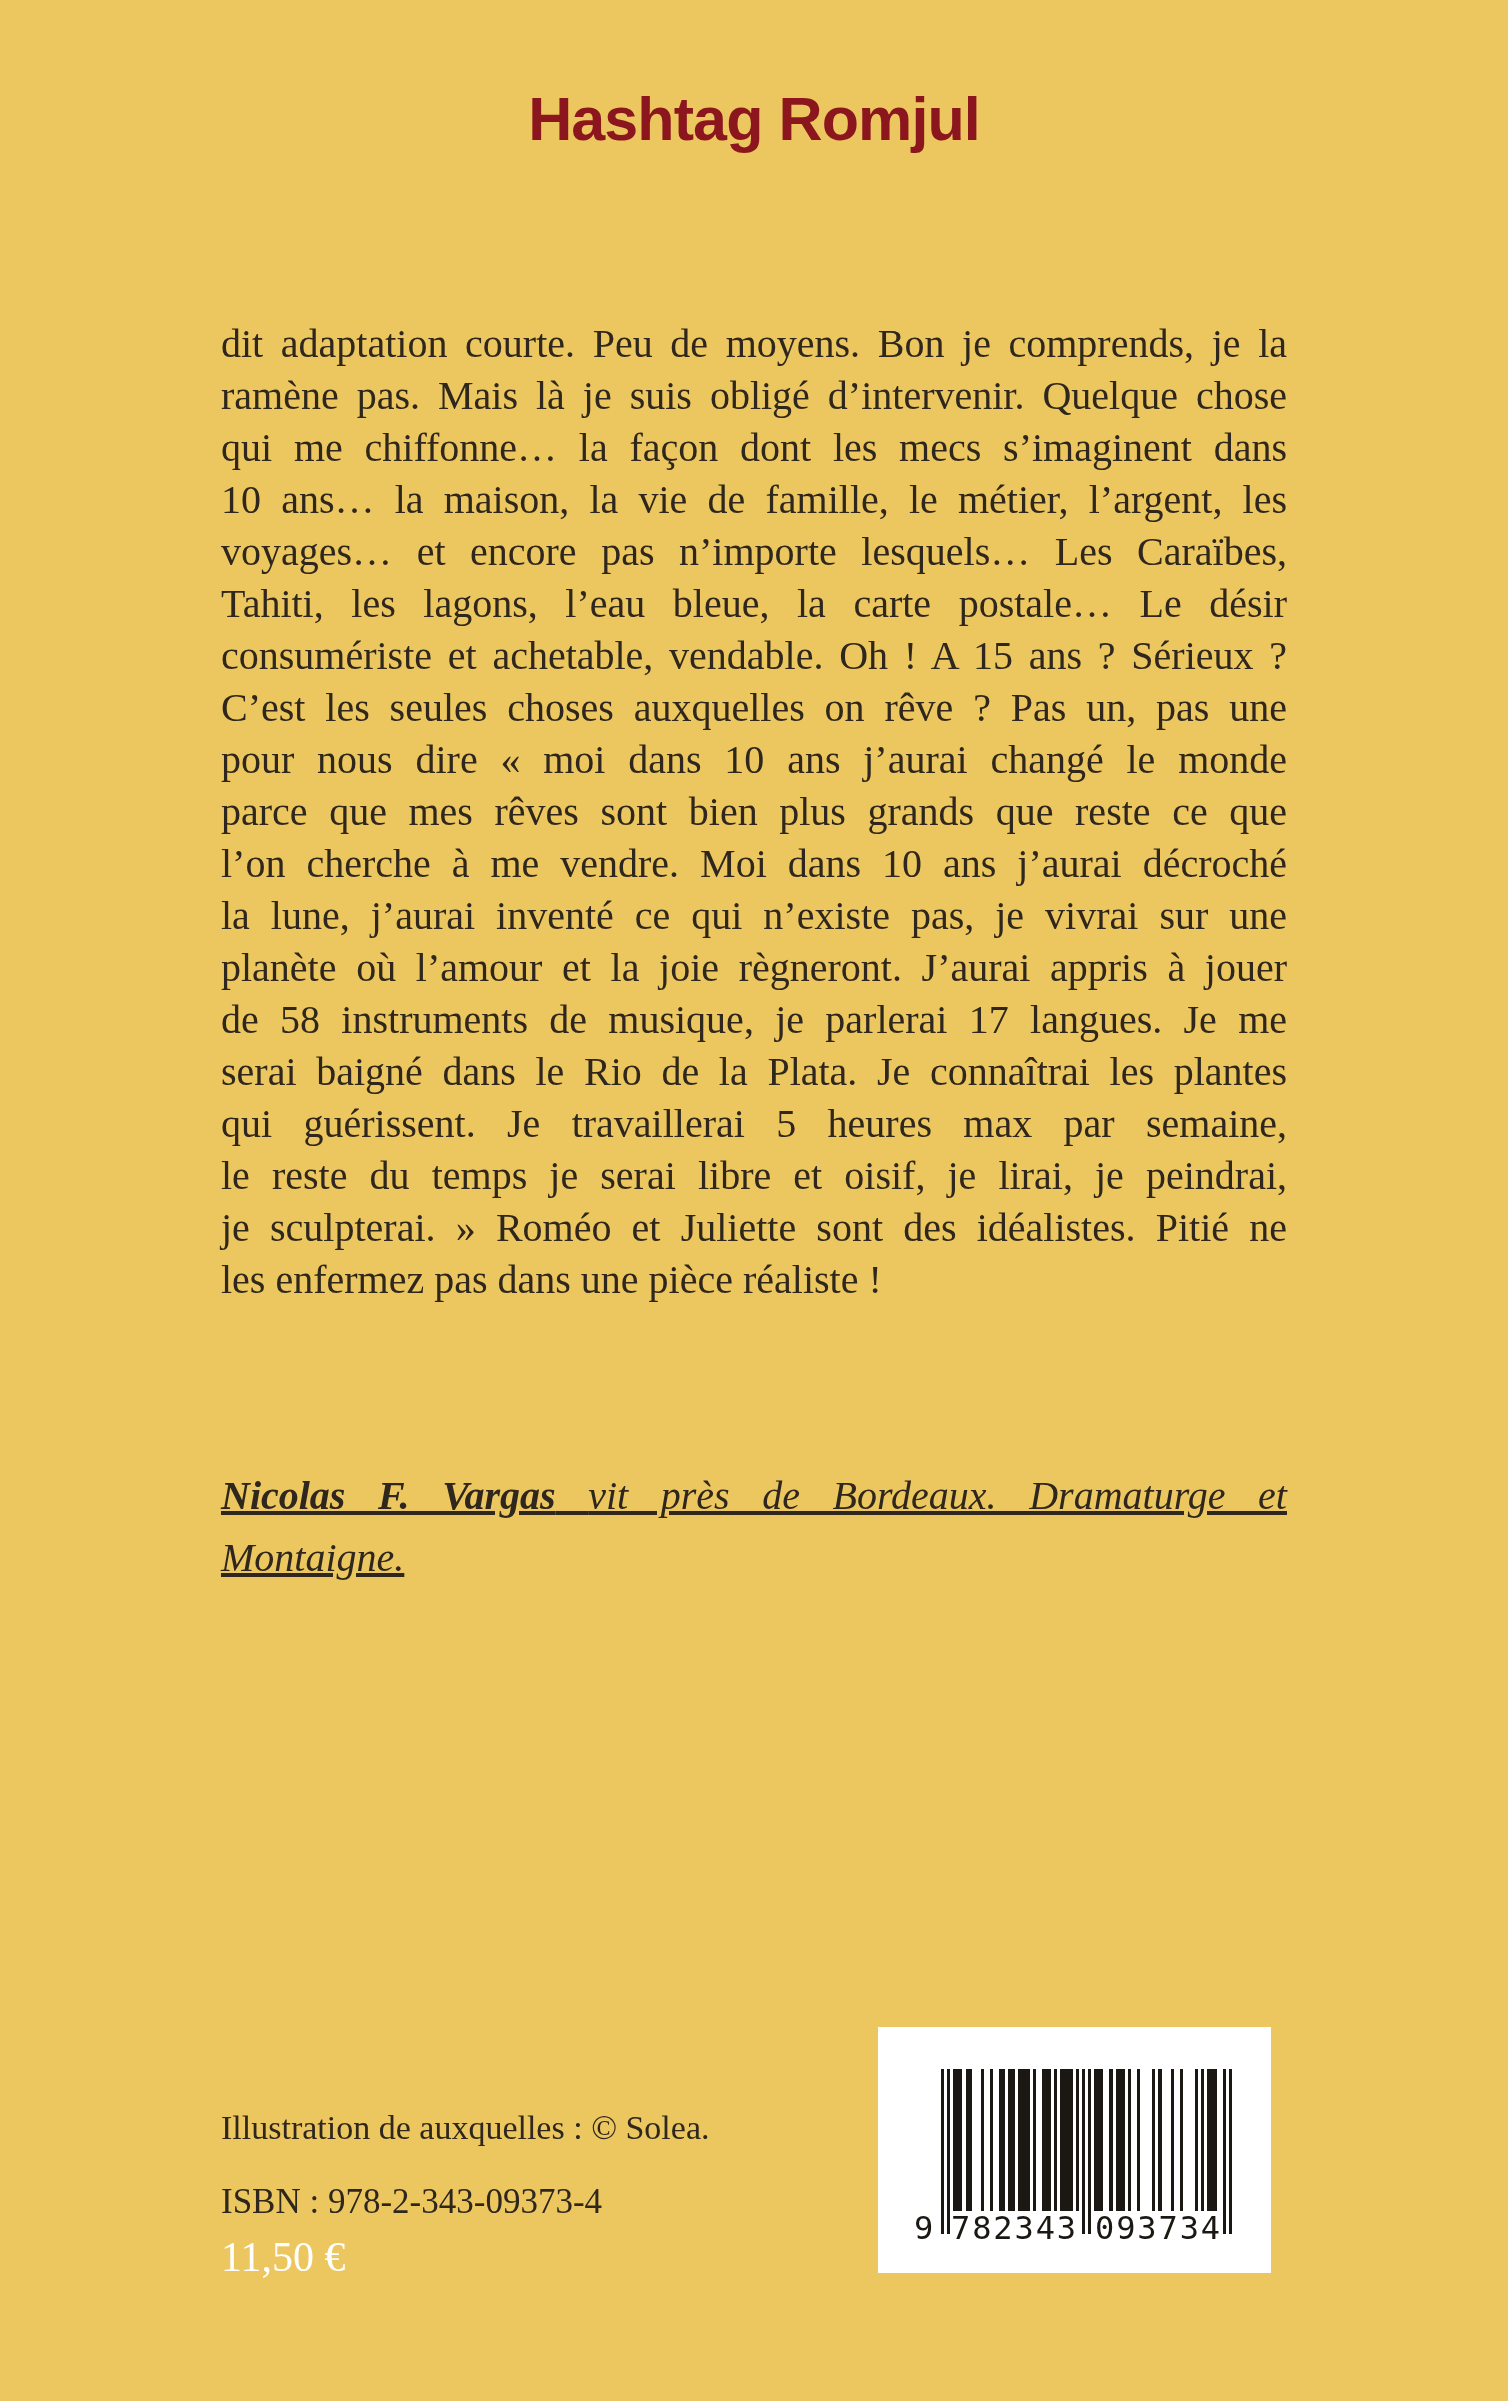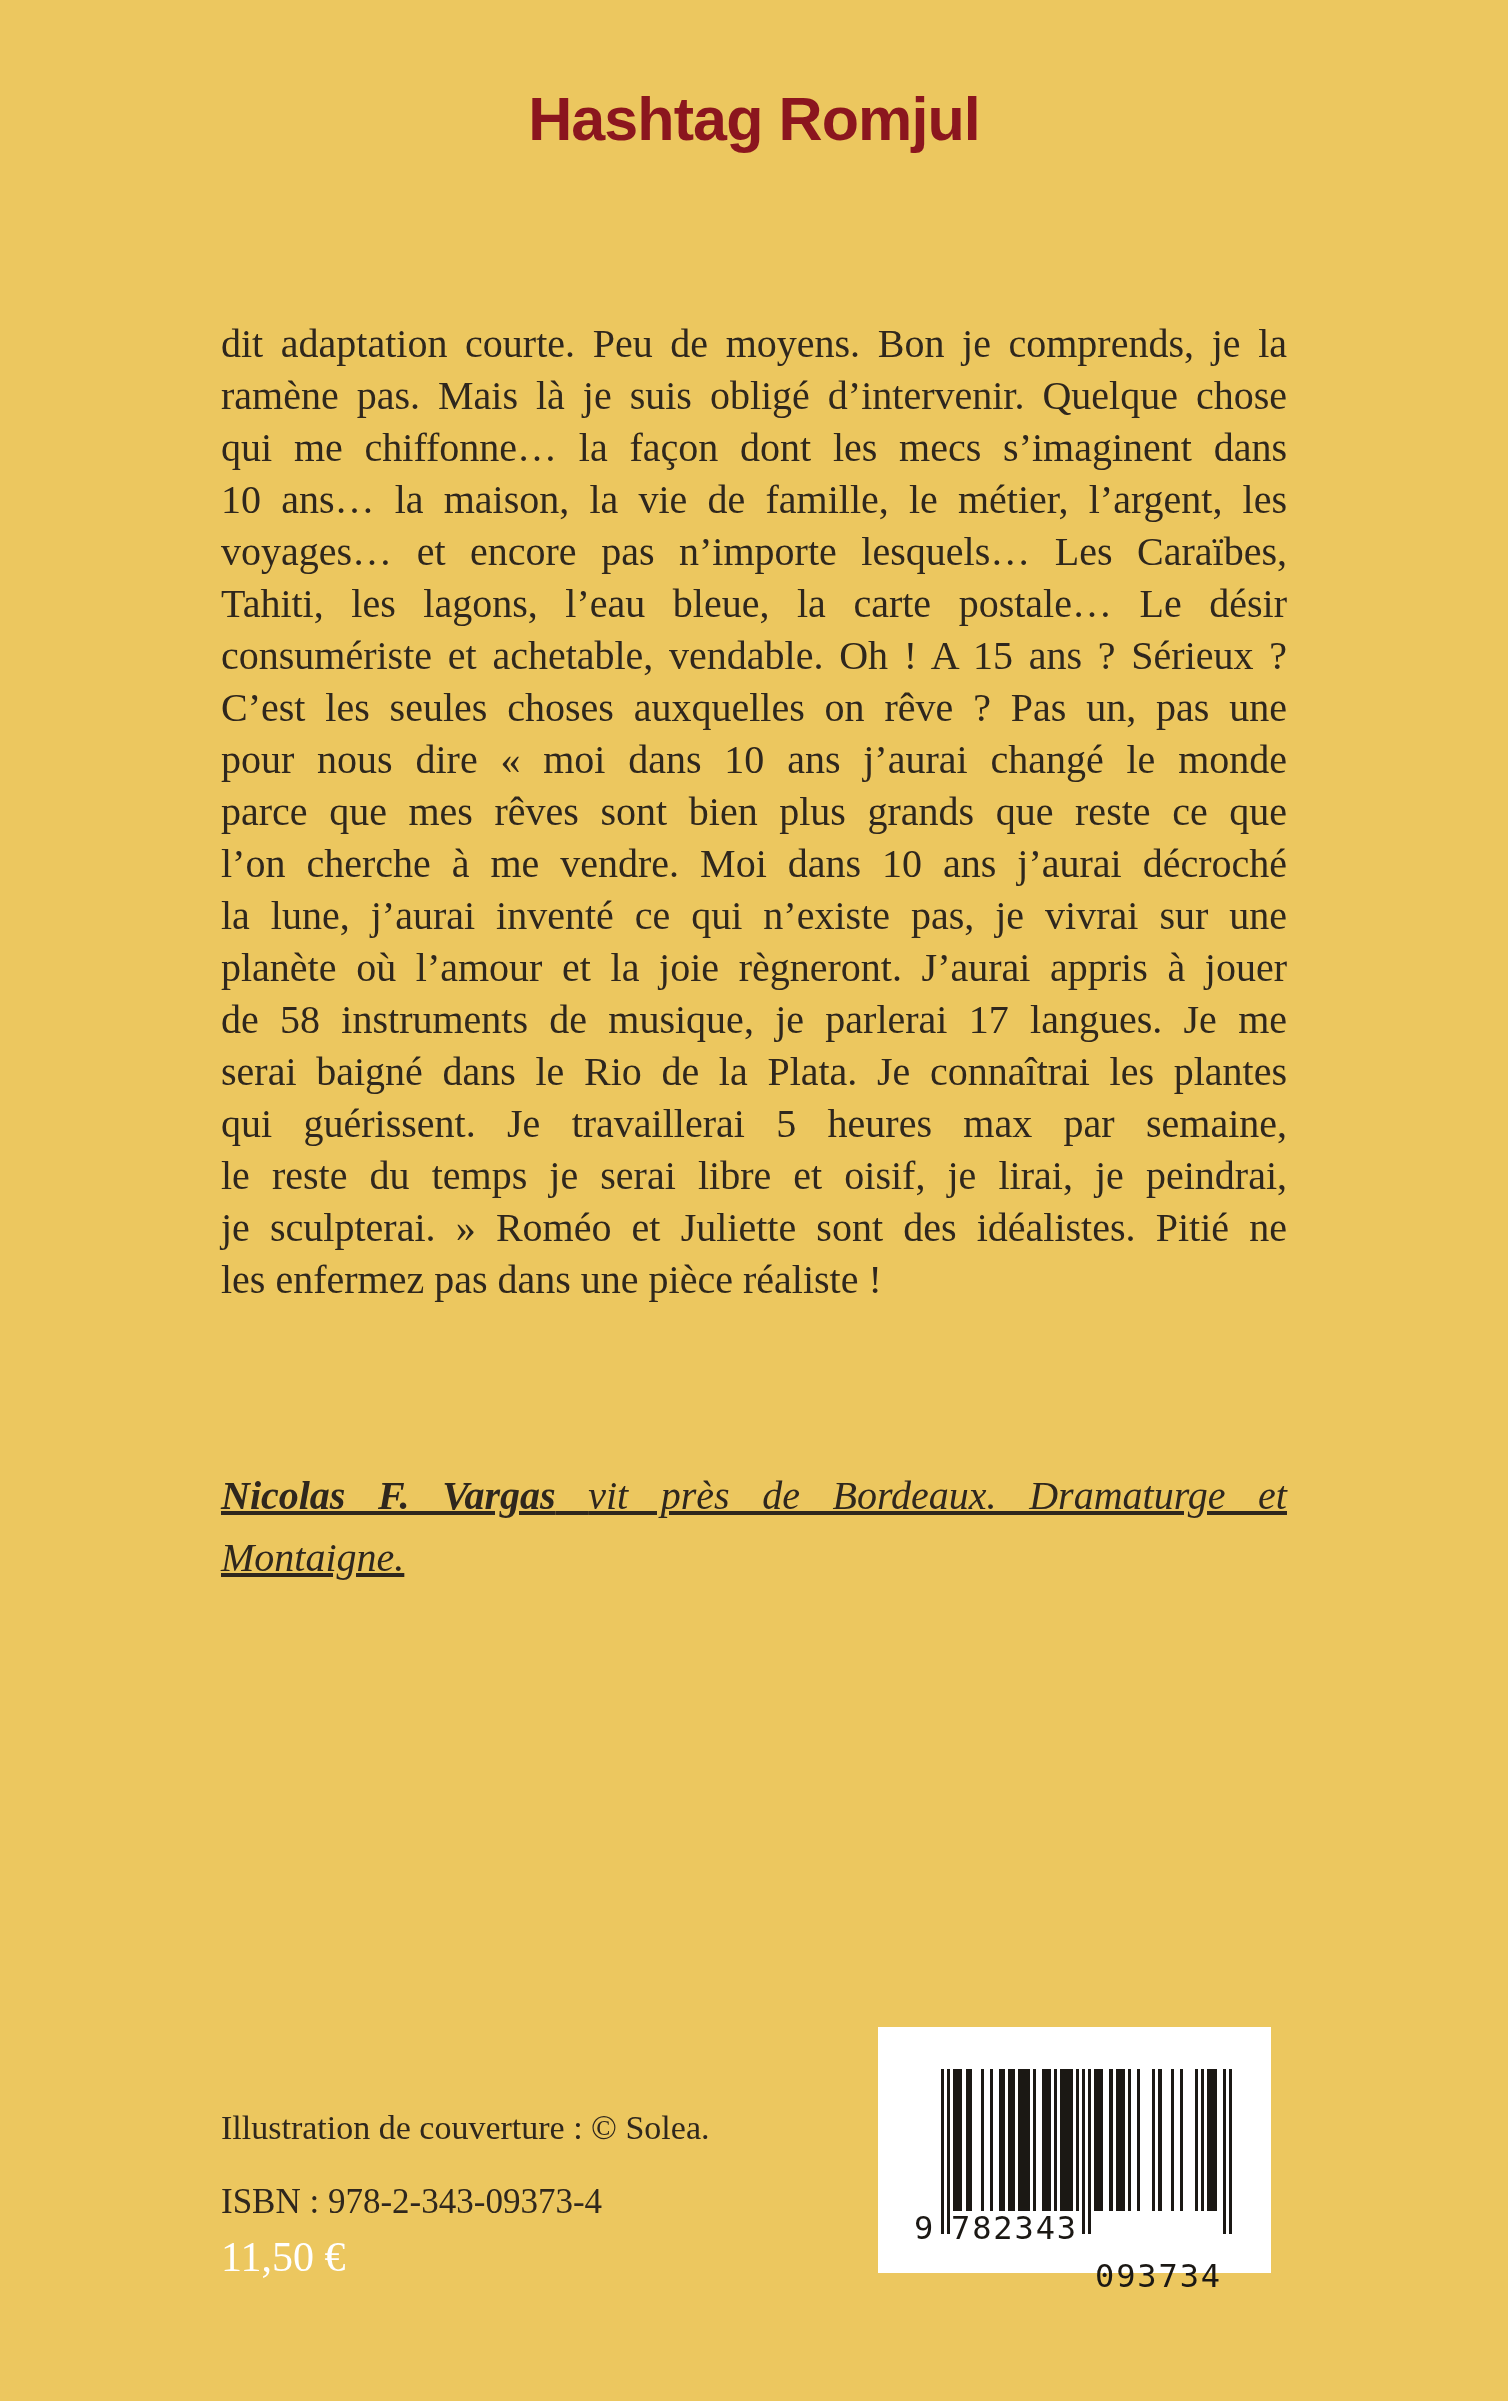--- a/index.html
+++ b/index.html
@@ -117,21 +117,21 @@
   .barcode-digits {
     position: absolute;
     top: 184px;
     font-family: "DejaVu Sans Mono", monospace;
     font-size: 32px;
     line-height: 34px;
     color: var(--bar, #1B1814);
   }
   .digit-first { left: 24.6px; width: 42px; text-align: center; }
   .digit-left  { left: 73px;  width: 126px; letter-spacing: 1.9px; }
-  .digit-right { left: 217px; width: 126px; letter-spacing: 1.9px; margin-top: 48px; }
+  .digit-right { left: 217px; width: 126px; letter-spacing: 1.9px; }
 </style>
 </head>
 <body>
 
 <div class="page">
 
   <div class="title">Hashtag Romjul</div>
 
   <div class="blurb">
     <div class="line">dit adaptation courte. Peu de moyens. Bon je comprends, je la</div>
@@ -153,21 +153,21 @@
     <div class="line">le reste du temps je serai libre et oisif, je lirai, je peindrai,</div>
     <div class="line">je sculpterai. » Roméo et Juliette sont des idéalistes. Pitié ne</div>
     <div class="line last">les enfermez pas dans une pièce réaliste !</div>
   </div>
 
   <div class="bio">
     <div class="line"><span class="author">Nicolas F. Vargas</span> <span>vit près de Bordeaux. Dramaturge et</span></div>
     <div class="line last">Montaigne.</div>
   </div>
 
-  <div class="credit">Illustration de couverture : © Solea.</div>
+  <div class="credit">Illustration de auxquelles : © Solea.</div>
 
   <div class="isbn">ISBN : 978-2-343-09373-4</div>
 
   <div class="price">11,50 €</div>
 
   <div class="barcode-box">
     <div class="barcode-bars" id="barcode-bars">
         <div class="bar tall" style="left: 0%; width: 1.05263%;"></div>
         <div class="bar tall" style="left: 2.10526%; width: 1.05263%;"></div>
         <div class="bar" style="left: 4.21053%; width: 3.15789%;"></div>

